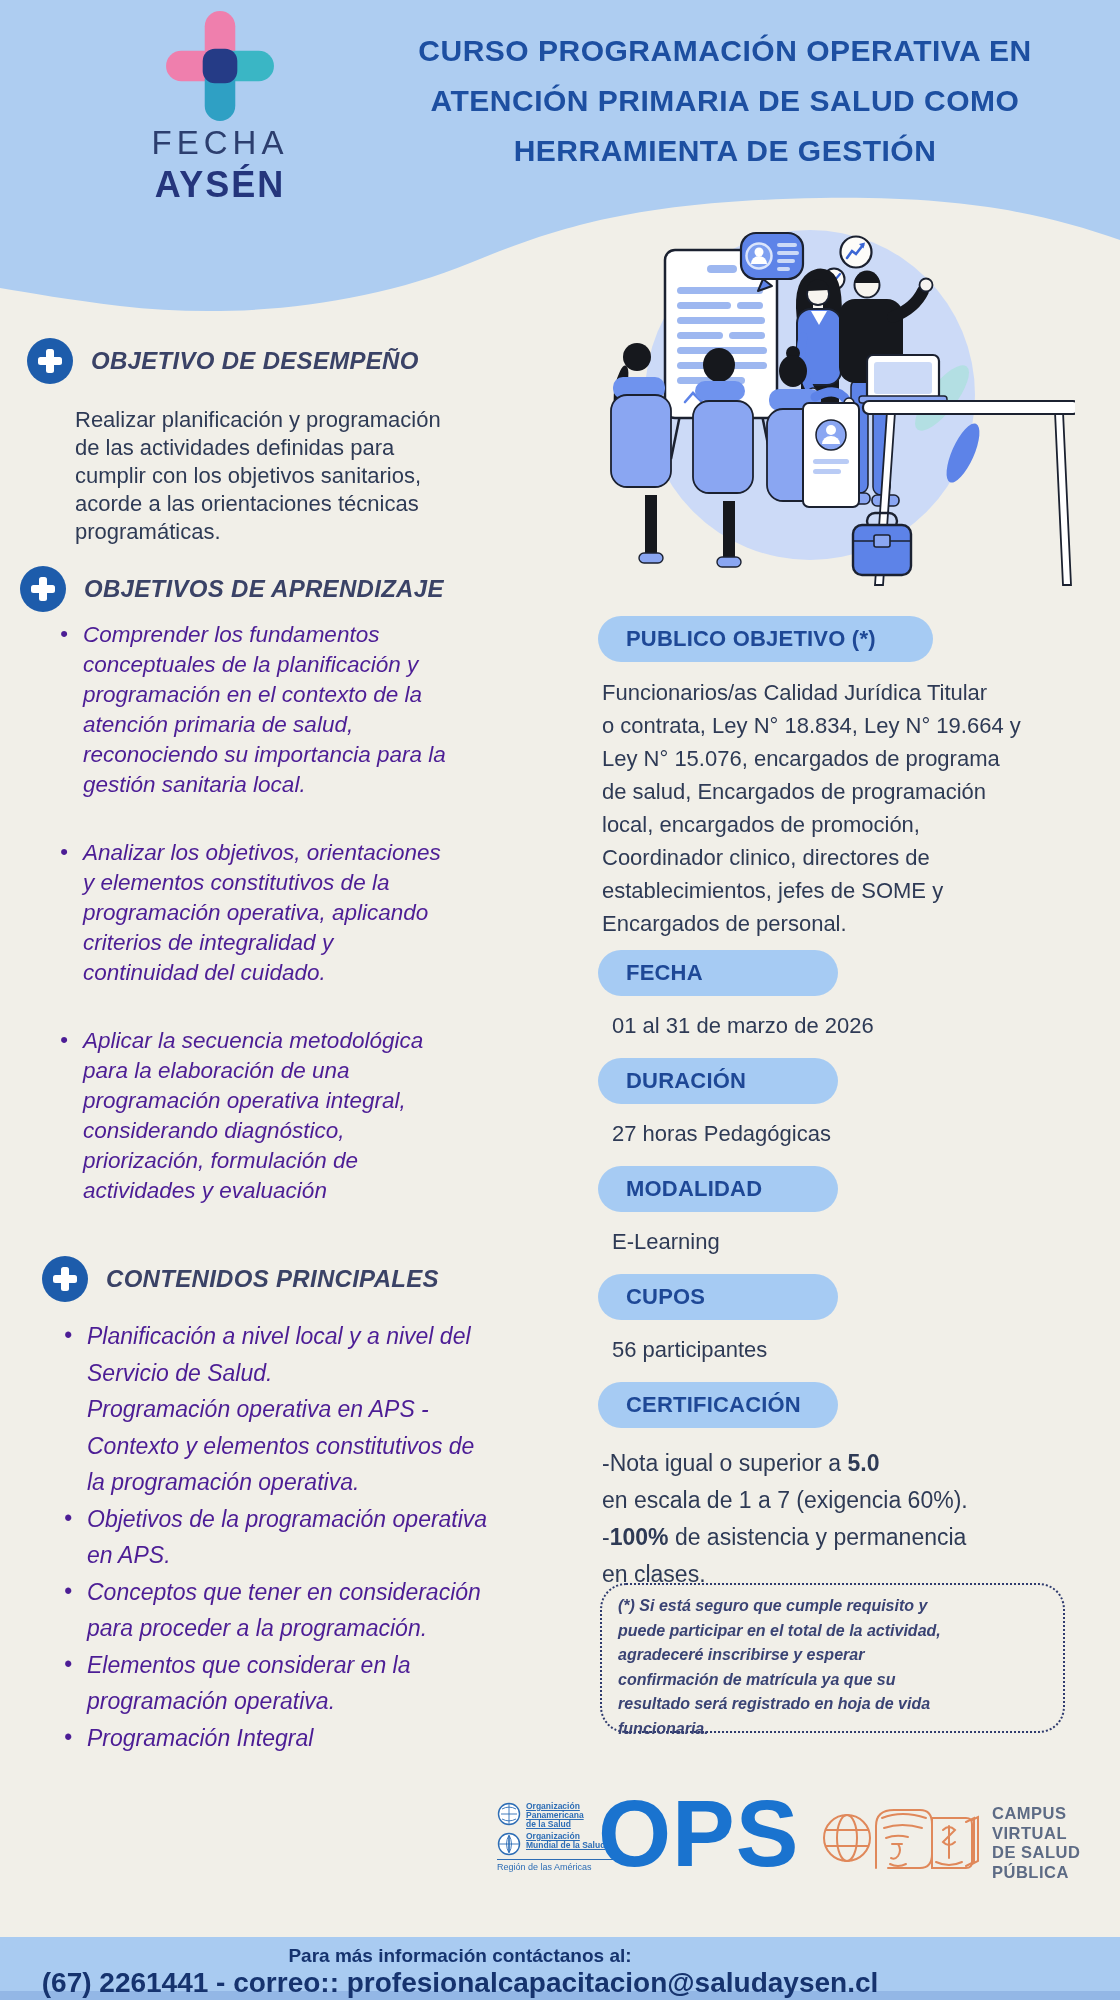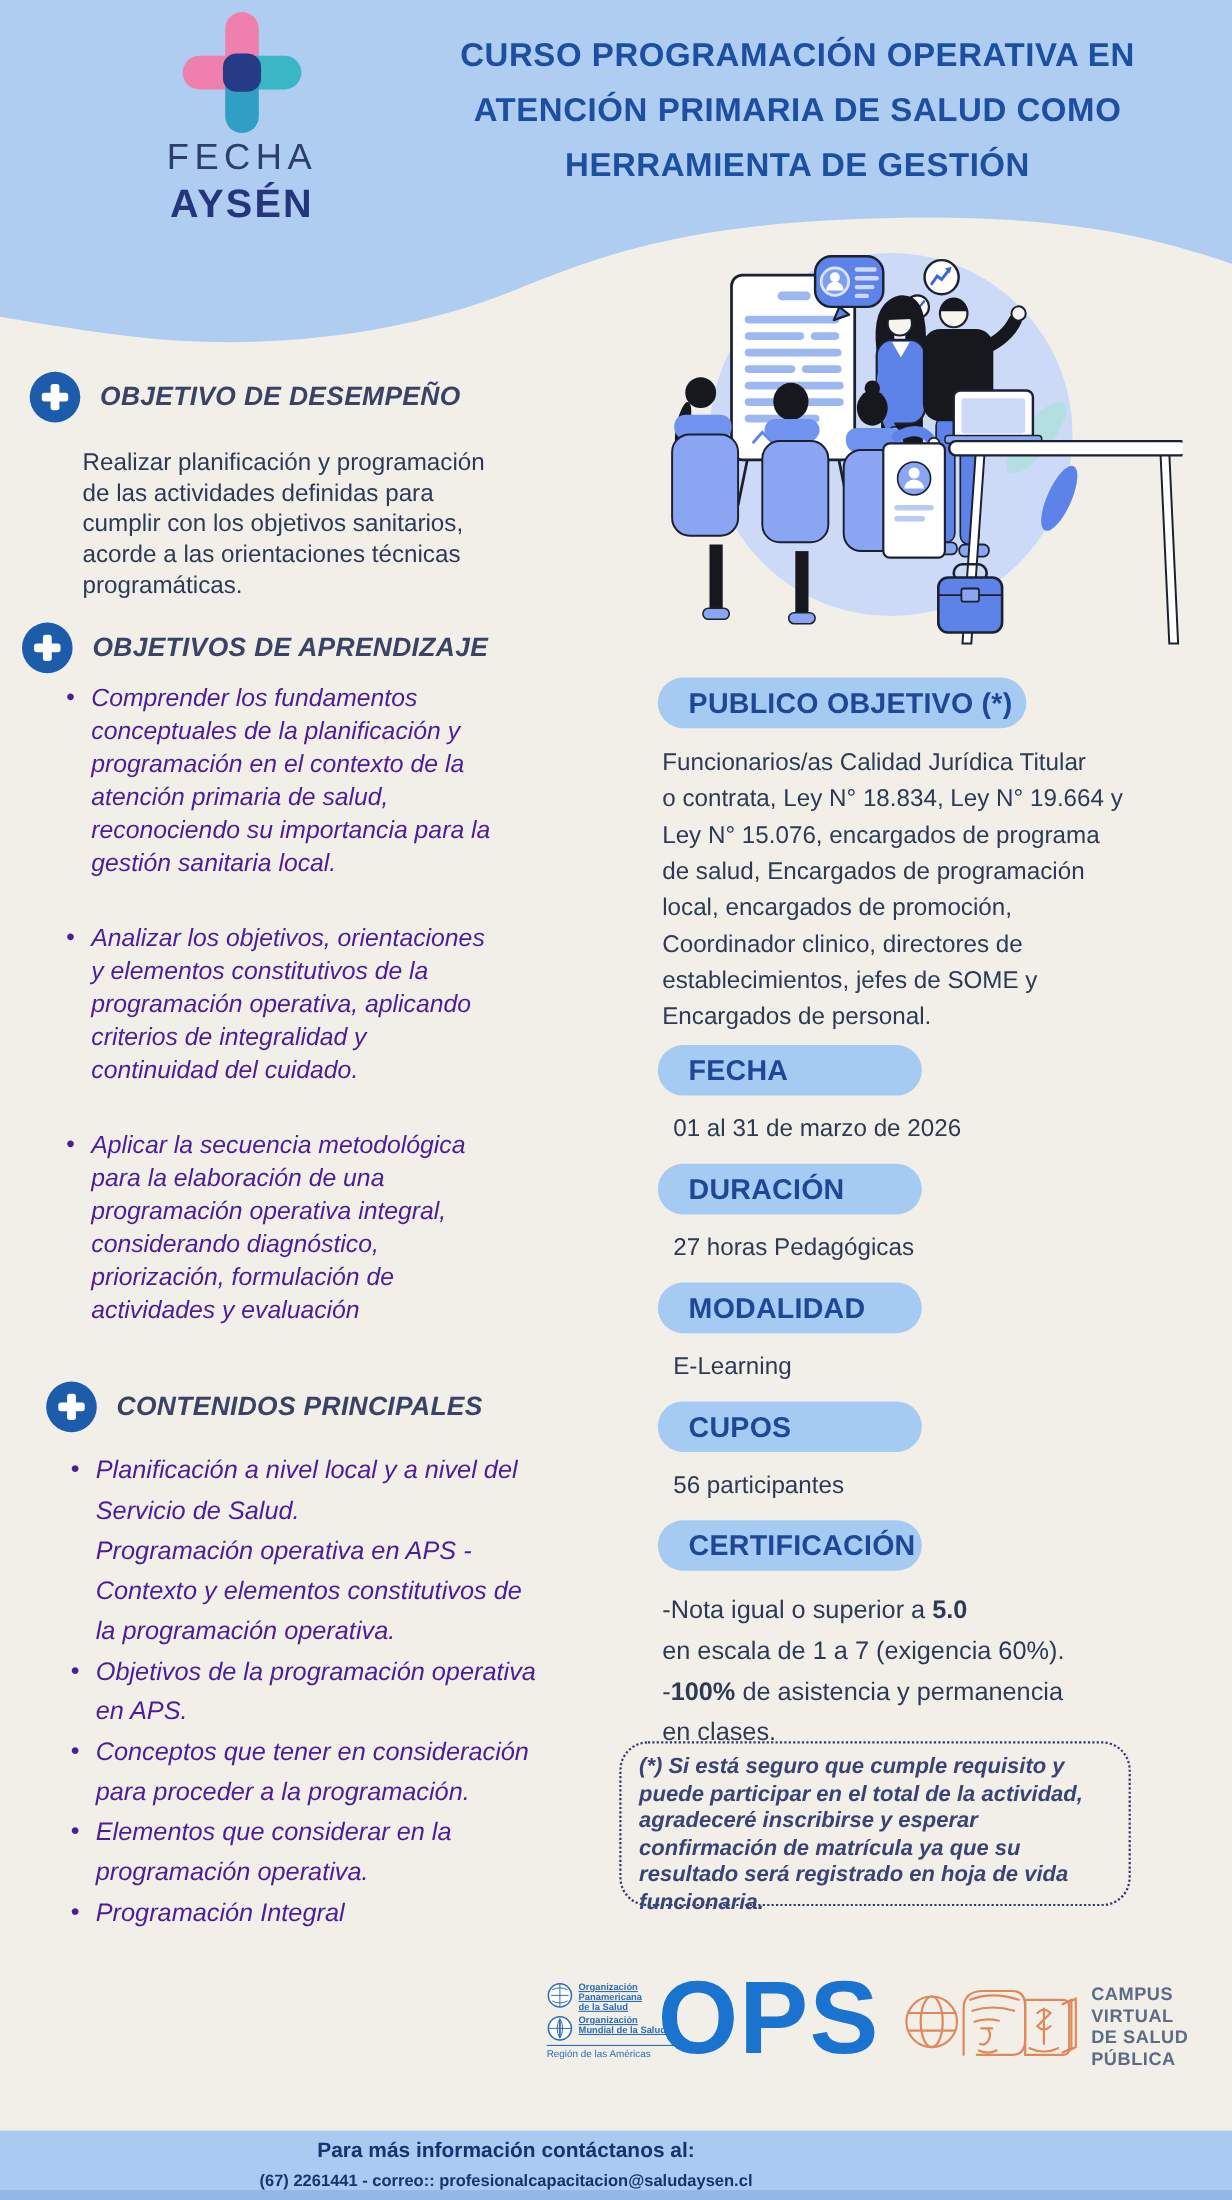--- a/index.html
+++ b/index.html
@@ -28,51 +28,51 @@
   
   .blist{position:absolute;list-style:none;margin:0;padding:0;color:#4c1d95;font-style:italic;}
   .blist li{position:relative;padding-left:25px;white-space:pre-line;}
   .blist li::before{content:"•";position:absolute;left:2px;top:-1px;}
   .list-apr{left:58px;top:620px;width:480px;font-size:22.5px;}
   .list-apr li{line-height:30px;margin-bottom:38px;}
   .list-con{left:62px;top:1318px;width:480px;font-size:23px;}
   .list-con li{line-height:36.5px;margin-bottom:0;}
   
   .pill{background:#a6cbf3;border-radius:23px;height:46px;display:flex;align-items:center;
-        padding-left:28px;box-sizing:border-box;font-size:26px;font-weight:700;color:#1e4896;
+        padding-left:28px;box-sizing:border-box;font-size:22px;font-weight:700;color:#1e4896;
         letter-spacing:.2px;}
   .pill-publico{position:absolute;left:598px;top:616px;width:335px;}
   .publico-text{position:absolute;left:602px;top:676px;width:505px;font-size:22px;line-height:33px;
         color:#2e3a55;white-space:pre-line;}
   .fields{position:absolute;left:598px;top:950px;width:510px;}
   .field .pill{width:240px;}
   .field-value{margin:17px 0 17px 14px;height:28px;font-size:22px;color:#2e3a55;}
   .cert-lines{margin:17px 0 0 4px;font-size:23px;line-height:37px;color:#2e3a55;}
   .cert-lines .b{font-weight:700;}
-  .note-box{position:absolute;left:563px;top:1583px;width:465px;height:150px;box-sizing:border-box;
+  .note-box{position:absolute;left:600px;top:1583px;width:465px;height:150px;box-sizing:border-box;
         border:2.5px dotted #2e3a6e;border-radius:26px;padding:9px 16px;
-        font-size:20px;line-height:24.5px;font-style:italic;font-weight:700;color:#3a4374;
+        font-size:16px;line-height:24.5px;font-style:italic;font-weight:700;color:#3a4374;
         white-space:pre-line;}
   
   .paho{position:absolute;left:497px;top:1802px;width:150px;color:#2d6db5;}
   .paho-row{display:flex;align-items:flex-start;gap:5px;margin-bottom:3px;text-decoration:underline;}
   .paho-row .txt{font-size:8.5px;line-height:9px;font-weight:700;white-space:pre-line;}
   .paho-sep{width:132px;border-top:1px solid #2d6db5;margin:2px 0 2px 0;}
   .paho-region{font-size:9px;font-weight:400;}
   .ops{position:absolute;left:598px;top:1784px;font-size:94px;font-weight:800;color:#1a73cf;
        letter-spacing:1px;line-height:100px;}
   .campus-svg{position:absolute;left:820px;top:1796px;}
   .campus-text{position:absolute;left:992px;top:1804px;font-size:16.5px;line-height:19.5px;
        font-weight:700;letter-spacing:.5px;color:#5d6b85;white-space:pre-line;}
   
   .footer-bar{position:absolute;left:0;top:1937px;width:1120px;height:63px;background:#a9cbf1;}
   .footer-strip{position:absolute;left:0;top:1991px;width:1120px;height:9px;background:#93b7e6;}
   .contact{position:absolute;left:0;top:1943px;width:920px;text-align:center;color:#16336e;}
   .contact-1{font-size:19px;font-weight:700;line-height:26px;}
-  .contact-2{font-size:15px;font-weight:700;line-height:28px;}
+  .contact-2{font-size:28px;font-weight:700;line-height:28px;}
 </style>
 </head>
 <body>
 
 <div class="poster">
 
   <svg class="header-wave" viewBox="0 0 1120 340" preserveAspectRatio="none">
     <path d="M0,0 H1120 V240 C1040,212 960,196 820,198 C640,201 560,226 470,263 C360,308 230,319 120,306 C70,300 30,293 0,288 Z" fill="#aecdf1"></path>
   </svg>
 

